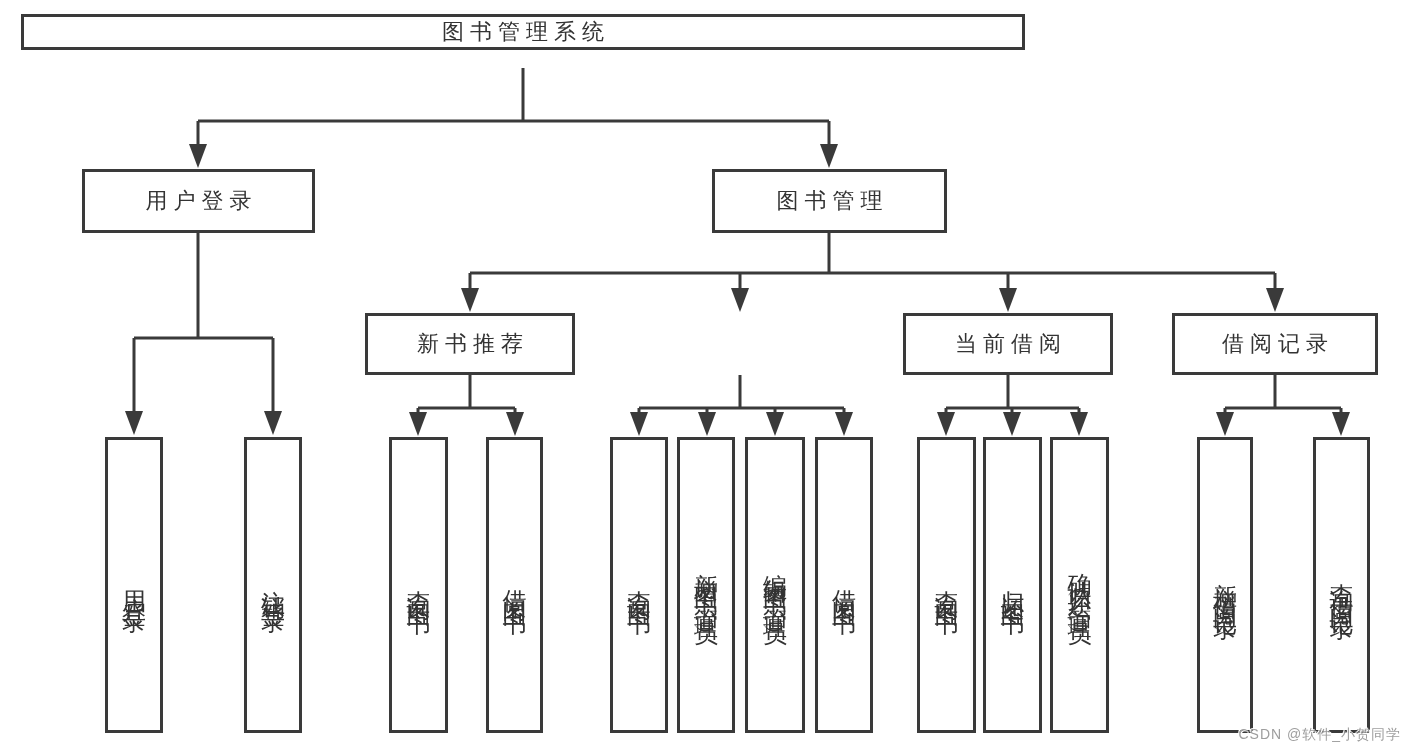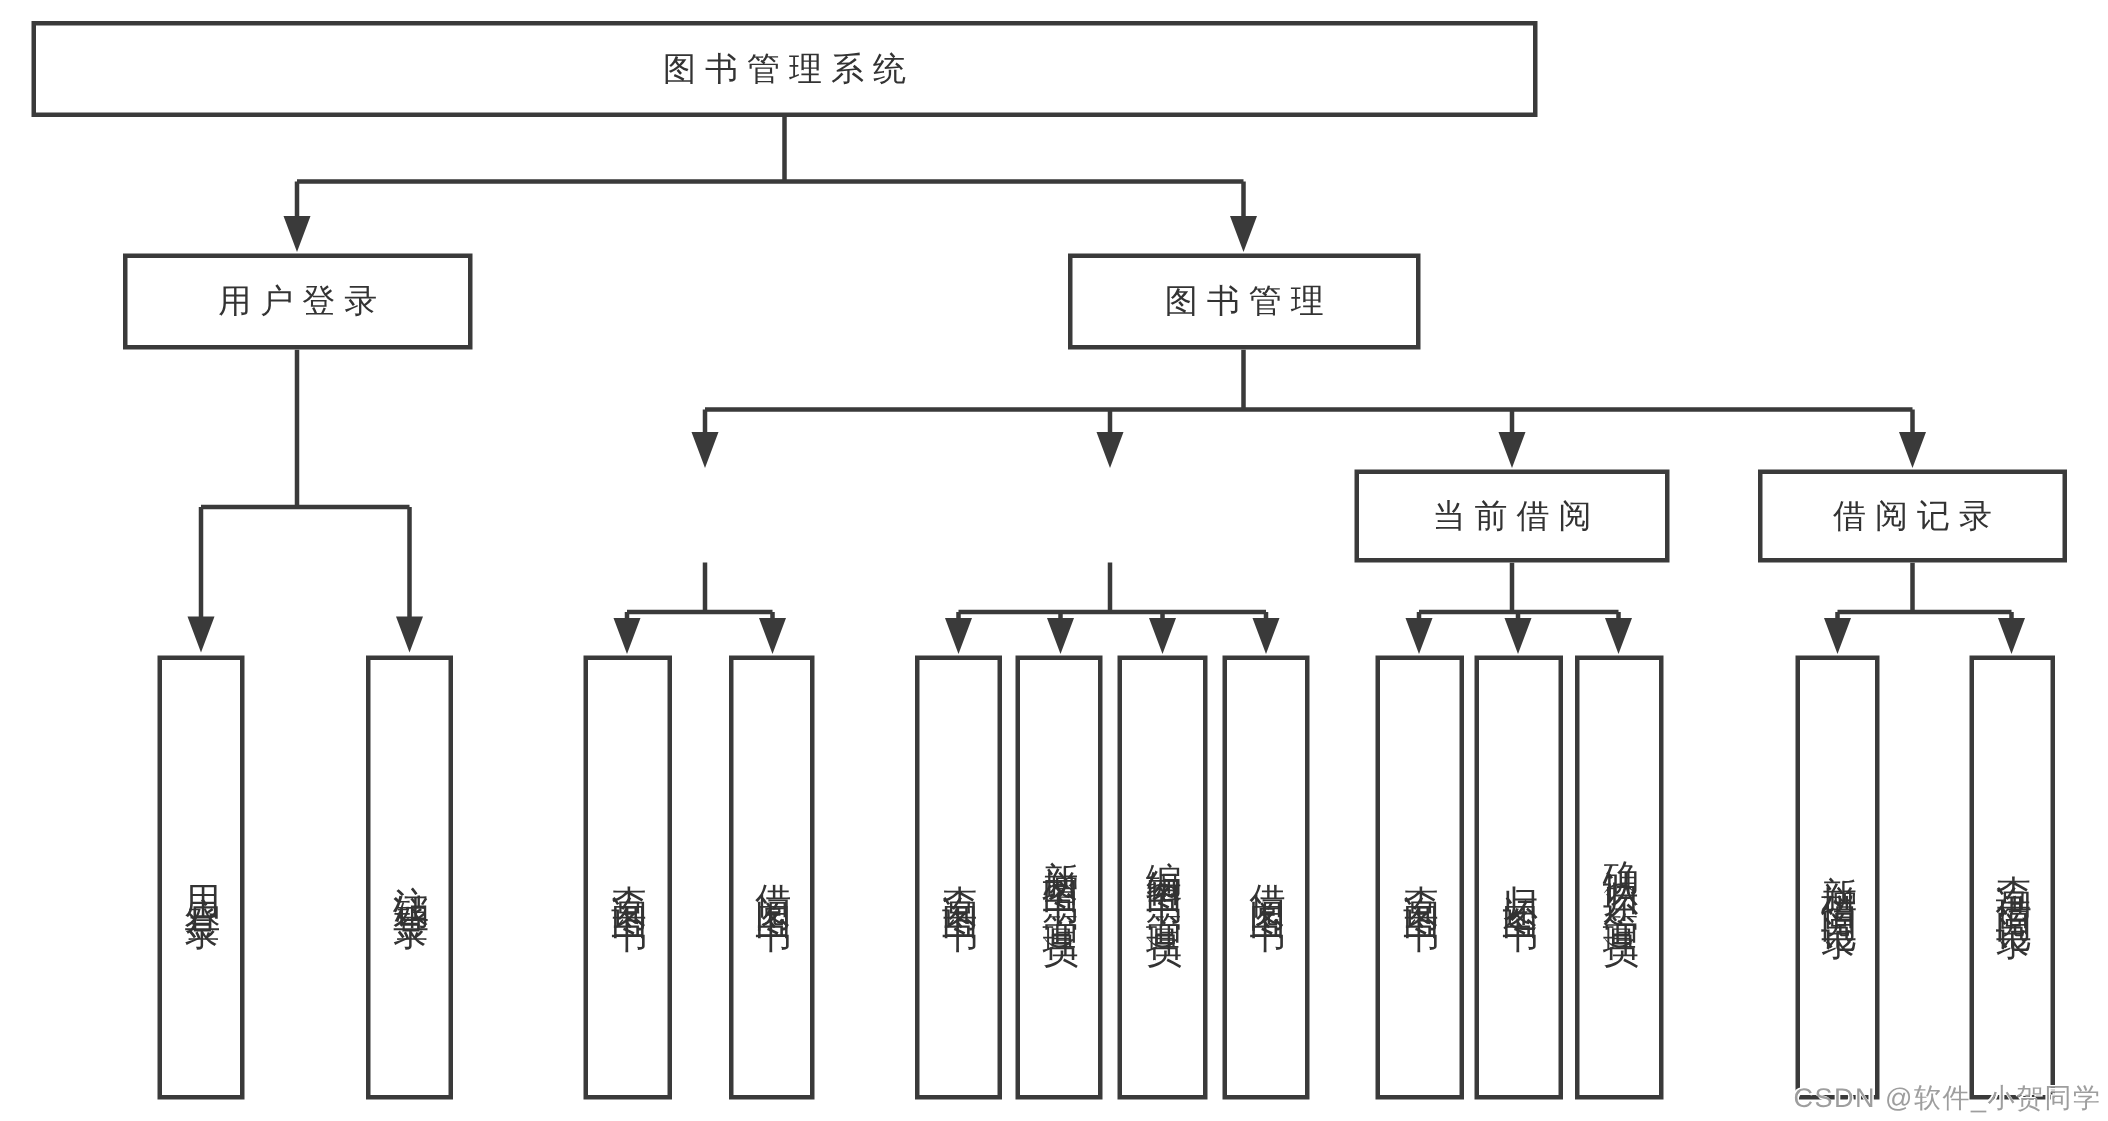--- a/index.html
+++ b/index.html
@@ -39,21 +39,21 @@
     text-orientation: mixed;
     font-size: 24px;
     letter-spacing: 7px;
     line-height: 1;
     overflow: hidden;
   }
   #watermark {
     position: absolute;
     right: 4px;
     bottom: 3px;
-    font-size: 18px;
+    font-size: 14px;
     color: #9e9e9e;
     letter-spacing: 1px;
     text-shadow: 1px 1px 0 #ffffff, -1px -1px 0 #ffffff;
     white-space: nowrap;
   }
 </style>
 </head>
 <body>
 
 <div id="canvas">
@@ -83,25 +83,26 @@
       <polygon points="766,412 784,412 775,436"></polygon>
       <polygon points="835,412 853,412 844,436"></polygon>
       <polygon points="937,412 955,412 946,436"></polygon>
       <polygon points="1003,412 1021,412 1012,436"></polygon>
       <polygon points="1070,412 1088,412 1079,436"></polygon>
       <polygon points="1216,412 1234,412 1225,436"></polygon>
       <polygon points="1332,412 1350,412 1341,436"></polygon>
     </g>
   </svg>
 
-  <div class="node h" style="left:21px; top:14px; width:1004px; height:64px;">图书管理系统</div>
+  <div class="node h" style="left:21px; top:14px; width:1004px; height:36px;">图书管理系统</div>
 
   <div class="node h" style="left:82px; top:169px; width:233px; height:64px;">用户登录</div>
   <div class="node h" style="left:712px; top:169px; width:235px; height:64px;text-align:center;">图书管理</div>
 
+  <div class="node h" style="left:365px; top:313px; width:210px; height:62px;">新书推荐</div>
   <div class="node h" style="left:1172px; top:313px; width:206px; height:62px;">借阅记录</div>
   <div class="node h" style="left:903px; top:313px; width:210px; height:62px;">当前借阅</div>
 
   <div class="node v" style="left:105px; top:437px; width:58px; height:296px;">用户登录</div>
   <div class="node v" style="left:244px; top:437px; width:58px; height:296px;">注销登录</div>
 
   <div class="node v" style="left:389px; top:437px; width:59px; height:296px;">查询图书</div>
   <div class="node v" style="left:486px; top:437px; width:57px; height:296px;">借阅图书</div>
 
   <div class="node v" style="left:610px; top:437px; width:58px; height:296px;">查询图书</div>

